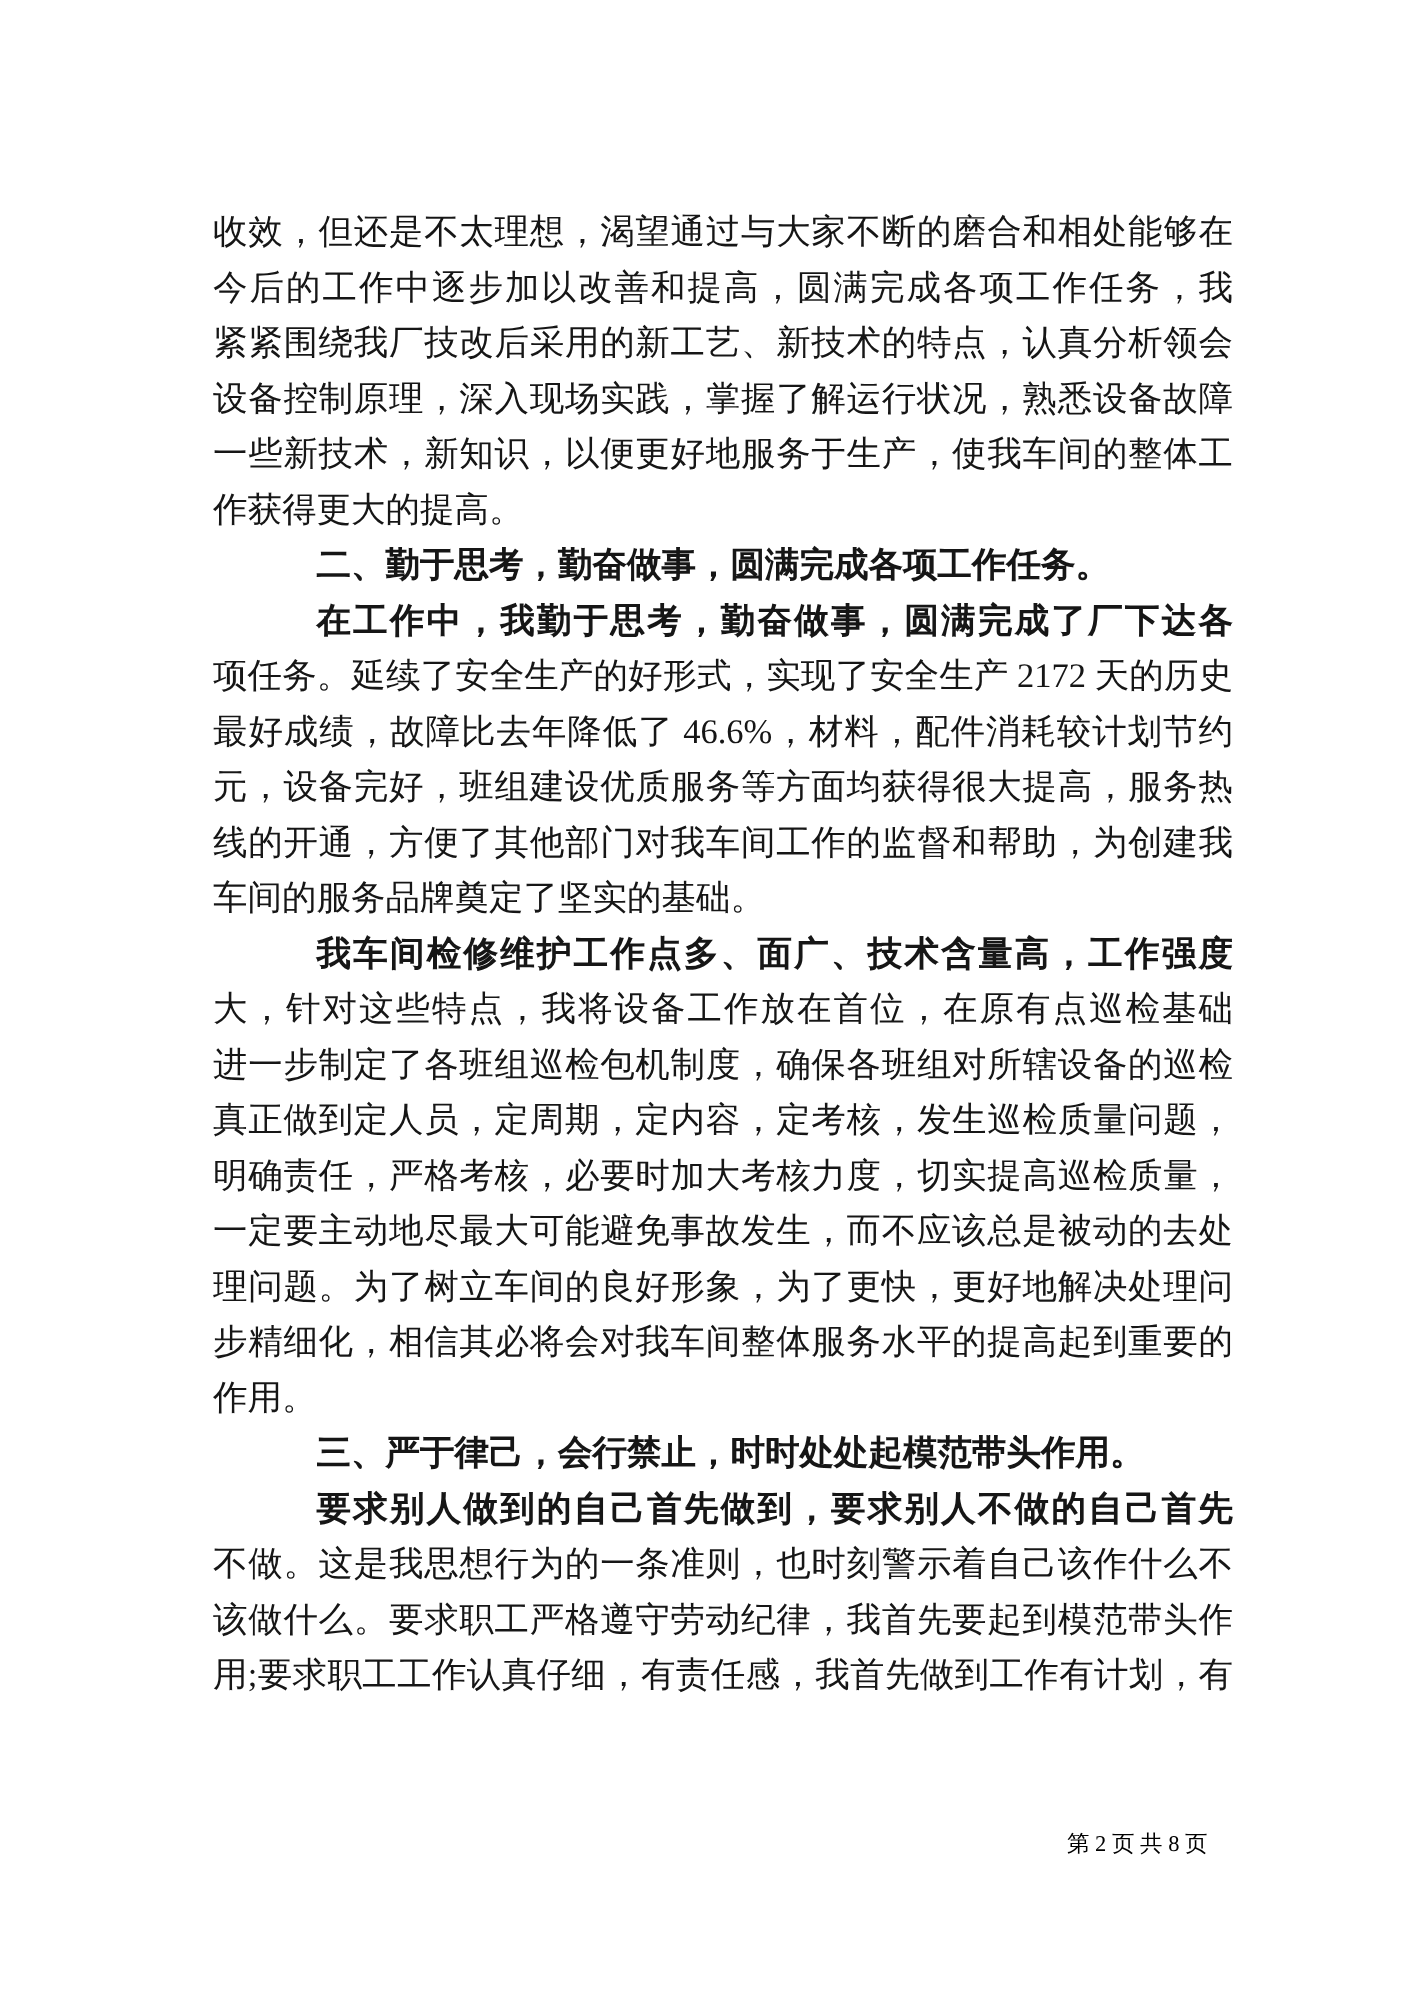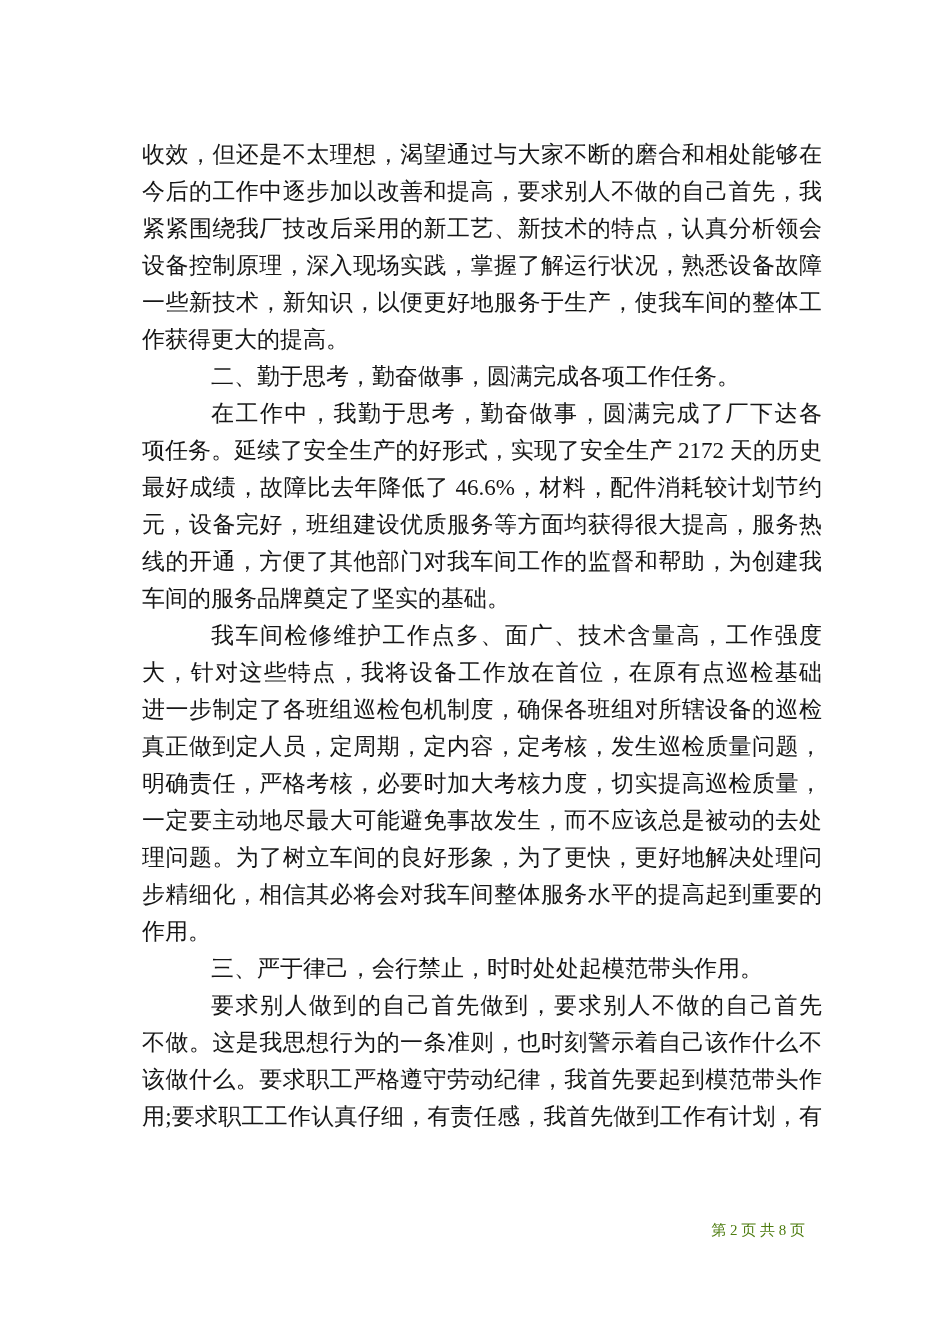--- a/index.html
+++ b/index.html
@@ -34,39 +34,40 @@
     overflow: hidden;
     text-align: justify;
     text-align-last: justify;
   }
   .line.end {
     text-align: center;
     text-align-last: left;
   }
   .line.indent {
     padding-left: 69px;
+    font-weight: bold;
   }
   .footer {
     position: absolute;
     top: 1200px;
     left: 10px;
     right: 145px;
     text-align: right;
     font-size: 15px;
     line-height: 24px;
-    color: #4d7c0f;
+    color: #000000;
   }
 </style>
 </head>
 <body>
 
 <div class="page">
   <div class="text-block">
     <div class="line">收效，但还是不太理想，渴望通过与大家不断的磨合和相处能够在</div>
-    <div class="line">今后的工作中逐步加以改善和提高，要求别人不做的自己首先，我</div>
+    <div class="line">今后的工作中逐步加以改善和提高，圆满完成各项工作任务，我</div>
     <div class="line">紧紧围绕我厂技改后采用的新工艺、新技术的特点，认真分析领会</div>
     <div class="line">设备控制原理，深入现场实践，掌握了解运行状况，熟悉设备故障</div>
     <div class="line">一些新技术，新知识，以便更好地服务于生产，使我车间的整体工</div>
     <div class="line end">作获得更大的提高。</div>
     <div class="line indent end">二、勤于思考，勤奋做事，圆满完成各项工作任务。</div>
     <div class="line indent">在工作中，我勤于思考，勤奋做事，圆满完成了厂下达各</div>
     <div class="line">项任务。延续了安全生产的好形式，实现了安全生产 2172 天的历史</div>
     <div class="line">最好成绩，故障比去年降低了 46.6%，材料，配件消耗较计划节约</div>
     <div class="line">元，设备完好，班组建设优质服务等方面均获得很大提高，服务热</div>
     <div class="line">线的开通，方便了其他部门对我车间工作的监督和帮助，为创建我</div>

